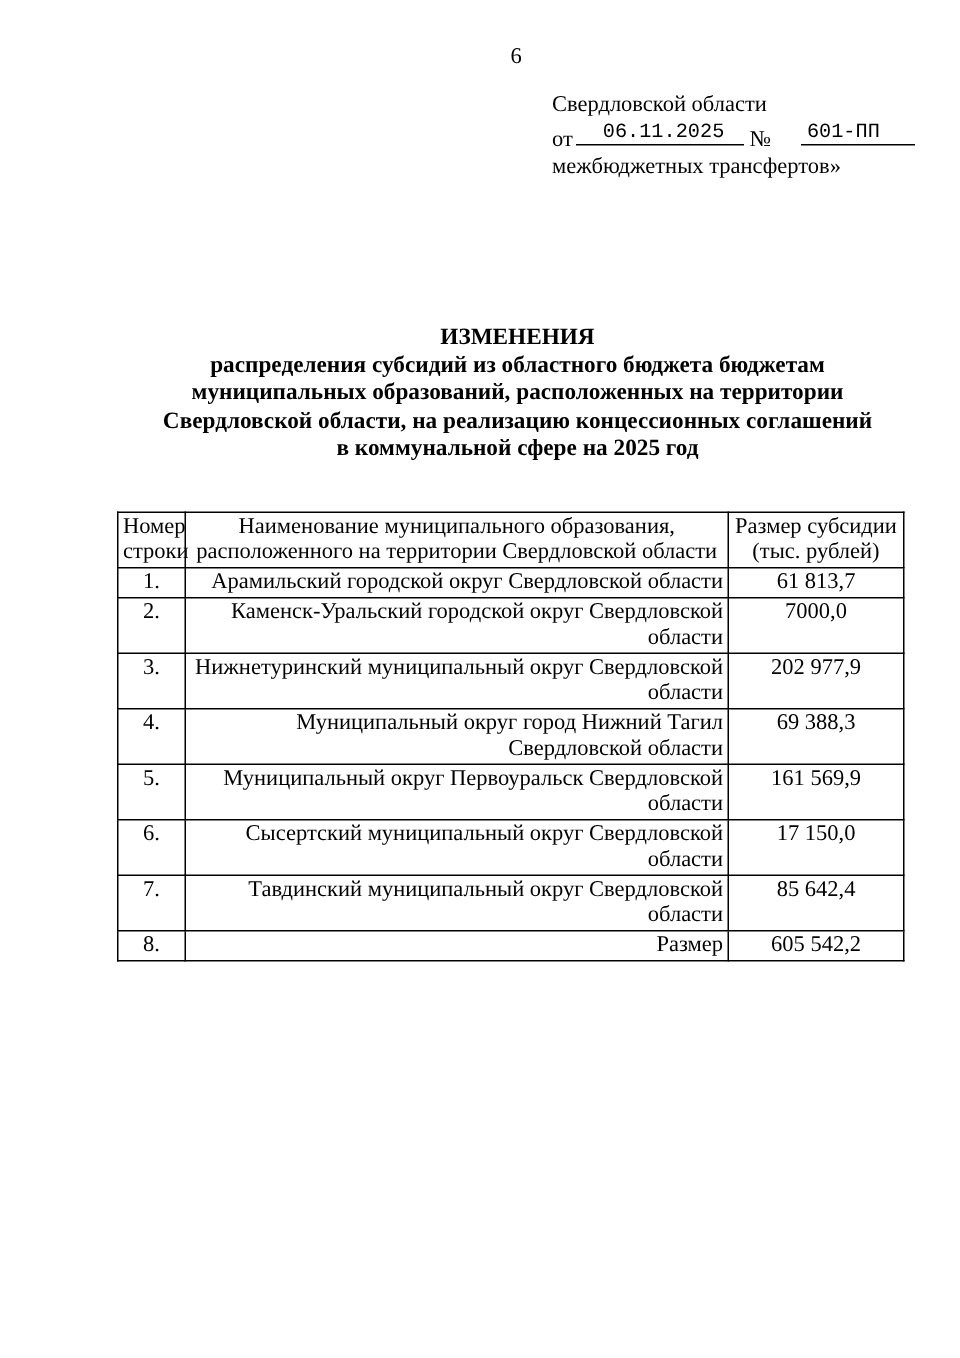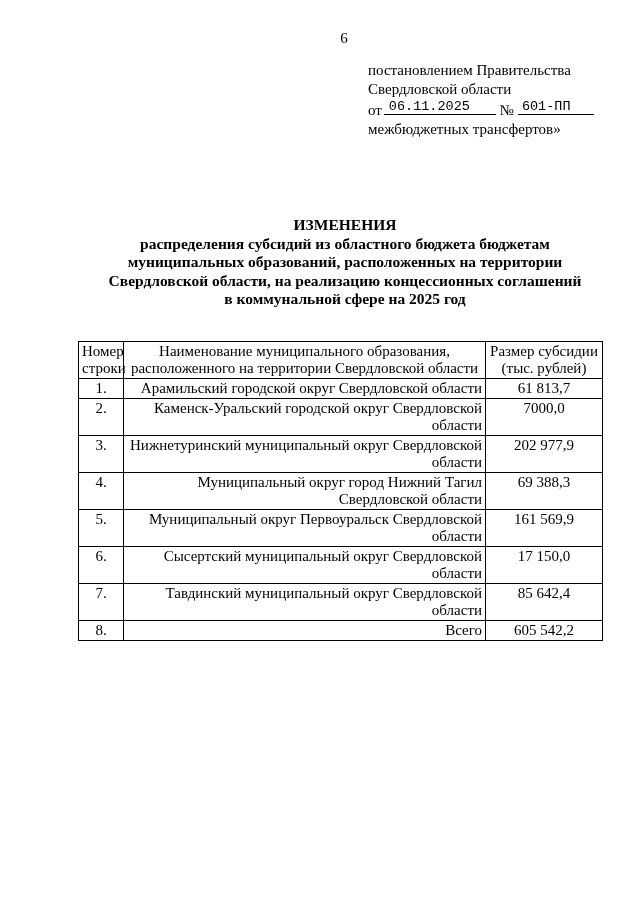--- a/index.html
+++ b/index.html
@@ -35,22 +35,22 @@
   }
   .approval .ref-line { white-space: nowrap; }
   .fill {
     display: inline-block;
     font-family: "Liberation Mono", "DejaVu Sans Mono", monospace;
     font-size: 13.5px;
     border-bottom: 1px solid #000;
     height: 17px;
     overflow: hidden;
   }
-  .fill-date { width: 112px; padding-left: 5px; margin-left: 2px; }
-  .fill-num  { width: 76px;  padding-left: 4px; margin-left: 4px; }
+  .fill-date { width: 112px; padding-left: 5px; margin-left: 2px; text-align: center; }
+  .fill-num  { width: 76px;  padding-left: 4px; margin-left: 20px; }
 
   .title-block {
     position: absolute;
     top: 216px;
     left: 45px;
     width: 600px;
     text-align: center;
     font-size: 15.5px;
     font-weight: bold;
     line-height: 18.5px;
@@ -81,21 +81,20 @@
   .col-amount { width: 117px; }
 </style>
 </head>
 <body>
 
 <div id="page">
 
   <div class="page-number">6</div>
 
   <div class="approval">
-    <div>постановлением Правительства</div>
     <div>Свердловской области</div>
     <div class="ref-line"><span>от</span><span class="fill fill-date">06.11.2025</span>
       <span>№</span><span class="fill fill-num">601-ПП</span>
     </div>
     <div>межбюджетных трансфертов»</div>
   </div>
 
   <div class="title-block">
     <div>ИЗМЕНЕНИЯ</div>
     <div>распределения субсидий из областного бюджета бюджетам</div>
@@ -157,19 +156,19 @@
         <td class="cell-amount">17 150,0</td>
       </tr>
       <tr>
         <td class="cell-num">7.</td>
         <td class="cell-name">Тавдинский муниципальный округ Свердловской
 области</td>
         <td class="cell-amount">85 642,4</td>
       </tr>
       <tr>
         <td class="cell-num">8.</td>
-        <td class="cell-name">Всего</td>
+        <td class="cell-name">Размер</td>
         <td class="cell-amount">605 542,2</td>
       </tr>
     </tbody>
   </table>
 
 </div>
 
 </body></html>

